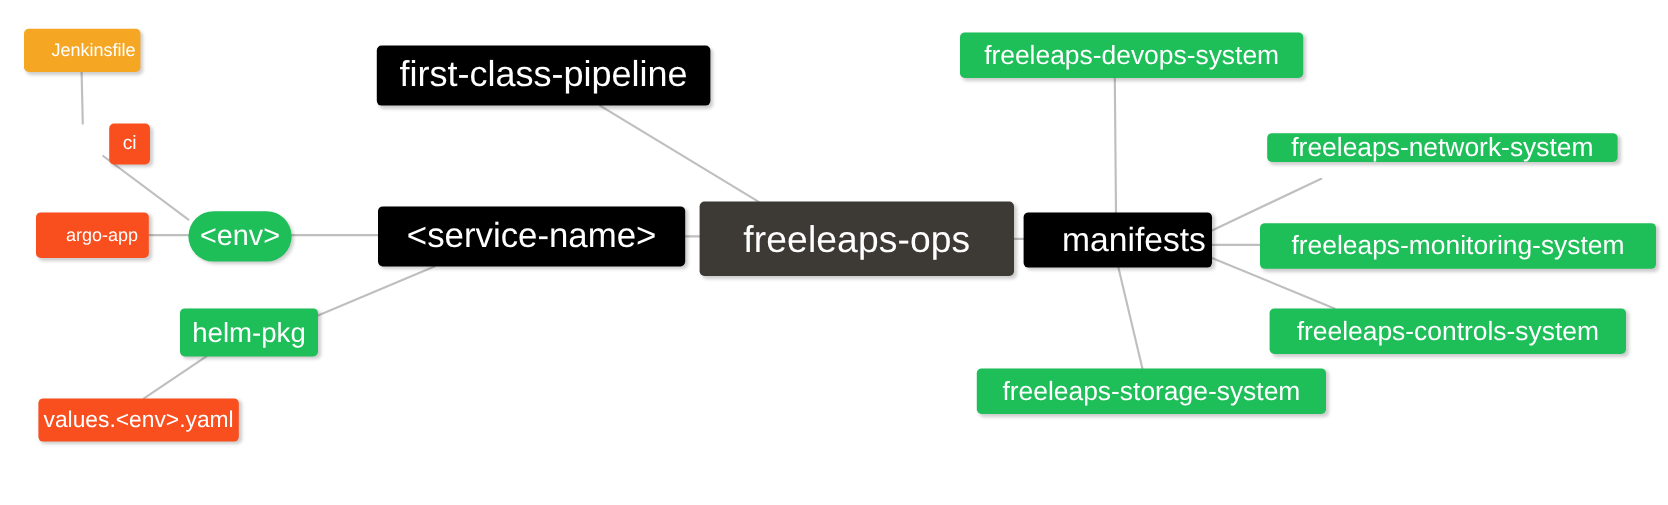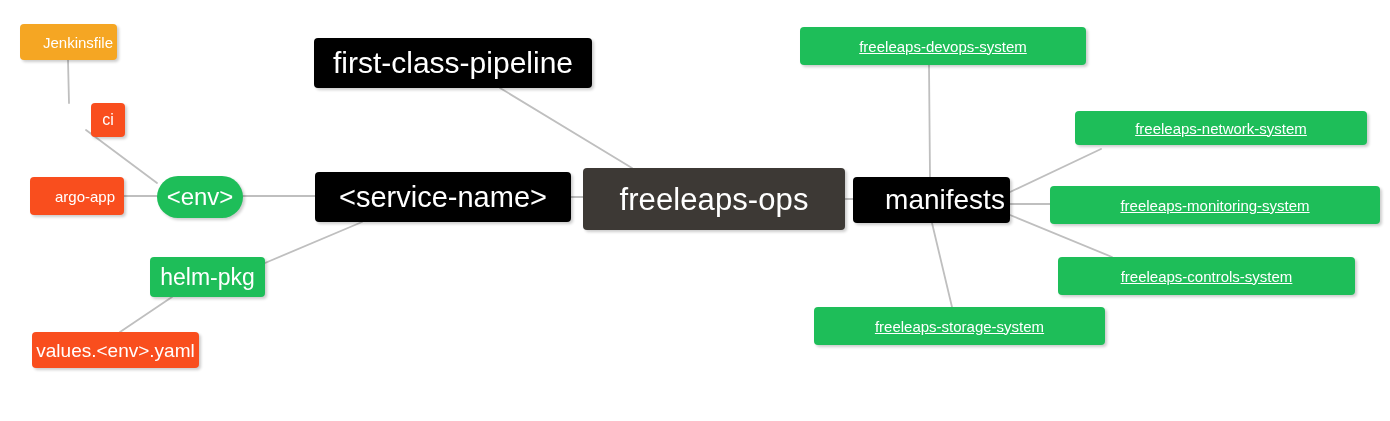--- a/index.html
+++ b/index.html
@@ -44,21 +44,21 @@
   .node.blue{ background:#000000; }
   .node.green{ background:#1ebe59; }
   .node.red{ background:#f94e1e; }
   .node.orange{ background:#f5a623;padding-left:19px; }
 
   .n-first-class-pipeline{ font-size:30px; }
   .n-service-name{ font-size:29px; }
   .n-manifests{ font-size:28px;padding-left:27px; }
   .n-env{ font-size:24px; }
   .n-helm-pkg{ font-size:23px;text-align:center; }
-  .n-system{ font-size:15px;text-decoration:underline; }
+  .n-system{ font-size:22px; }
   .n-argo-app{ font-size:15px;padding-left:16px; }
   .n-values{ font-size:19px; }
   .n-ci{ font-size:16px; }
   .n-jenkinsfile{ font-size:15px; }
 </style>
 </head>
 <body>
 
 <div id="mindmap">
   <svg id="edge-layer" viewBox="0 0 1390 421" width="1390" height="421" xmlns="http://www.w3.org/2000/svg">
@@ -82,18 +82,18 @@
       <div class="node red n-ci" style="left: 52px; top: 103px; width: 34px; height: 34px; margin-left: 39px;">ci</div>
       <div class="node red n-argo-app" style="left: 30px; top: 177px; width: 94px; height: 38px;">argo-app</div>
       <div class="node green n-env" style="left: 157px; top: 176px; width: 86px; height: 42px; border-radius: 21px;">&lt;env&gt;</div>
       <div class="node blue n-service-name" style="left: 315px; top: 172px; width: 256px; height: 50px;">&lt;service-name&gt;</div>
       <div class="node blue n-first-class-pipeline" style="left: 314px; top: 38px; width: 278px; height: 50px;">first-class-pipeline</div>
       <div class="node green n-helm-pkg" style="left: 150px; top: 257px; width: 115px; height: 40px;">helm-pkg</div>
       <div class="node red n-values" style="left: 11px; top: 332px; width: 167px; height: 36px; margin-left: 21px;">values.&lt;env&gt;.yaml</div>
       <div class="node root" style="left: 583px; top: 168px; width: 262px; height: 62px;">freeleaps-ops</div>
       <div class="node blue n-manifests" style="left: 853px; top: 177px; width: 157px; height: 46px;">manifests</div>
       <div class="node green n-system" style="left: 800px; top: 27px; width: 286px; height: 38px;">freeleaps-devops-system</div>
-      <div class="node green n-system" style="left: 1056px; top: 111px; width: 292px; height: 34px; margin-left: 19px;">freeleaps-network-system</div>
+      <div class="node green n-system" style="left: 1056px; top: 111px; width: 292px; height: 24px;">freeleaps-network-system</div>
       <div class="node green n-system" style="left: 1050px; top: 186px; width: 330px; height: 38px;">freeleaps-monitoring-system</div>
       <div class="node green n-system" style="left: 1058px; top: 257px; width: 297px; height: 38px;">freeleaps-controls-system</div>
       <div class="node green n-system" style="left: 814px; top: 307px; width: 291px; height: 38px;">freeleaps-storage-system</div>
     </div>
 </div>
 
 </body></html>

